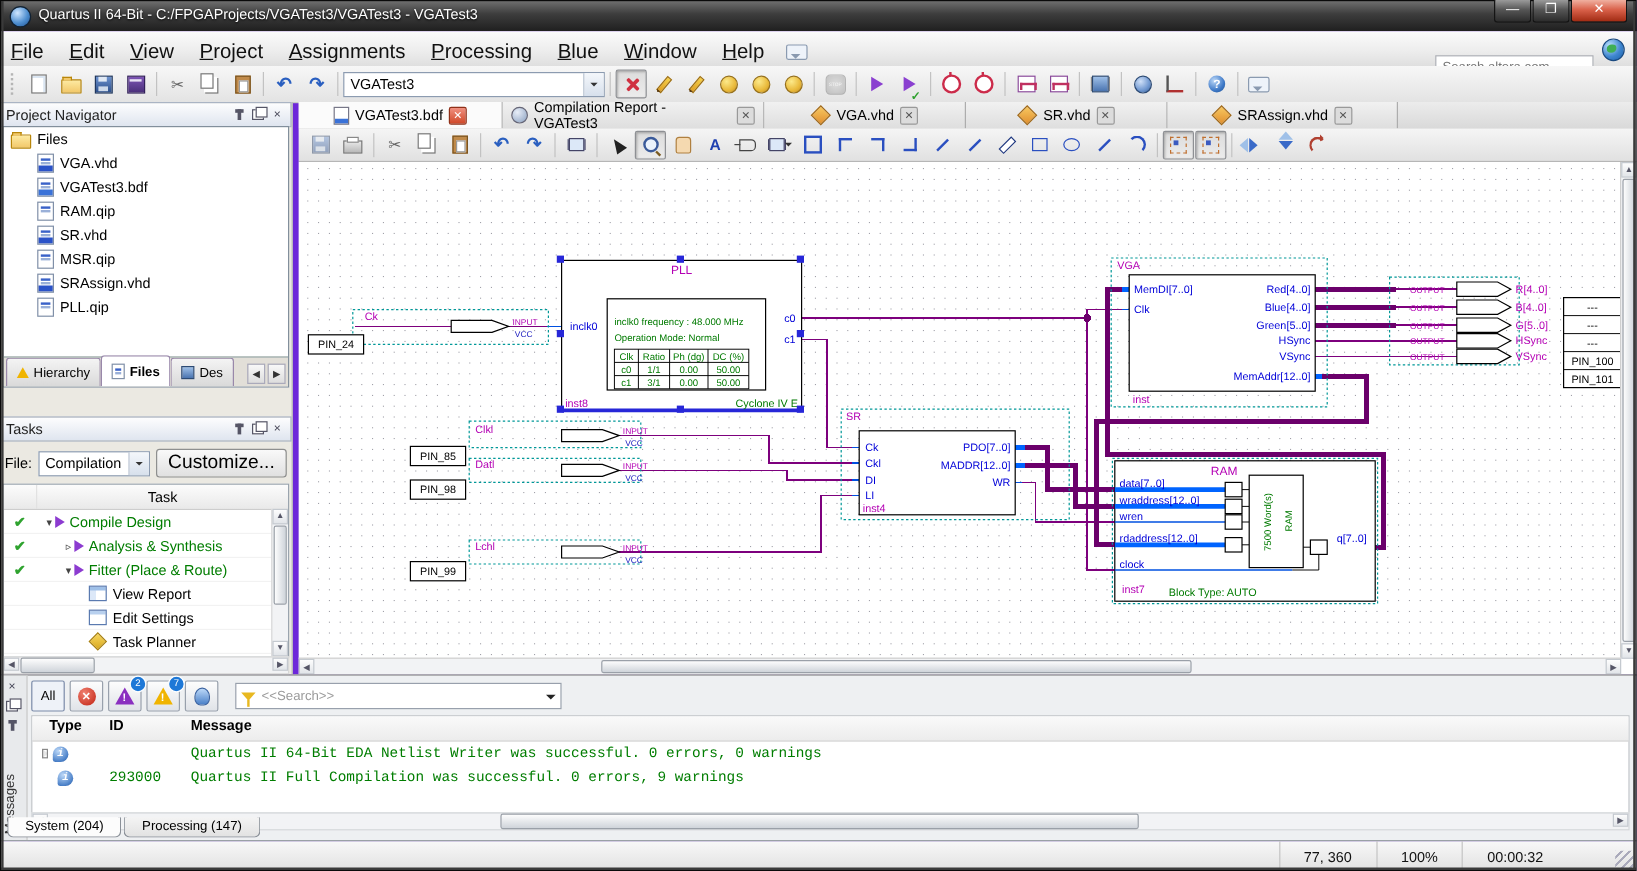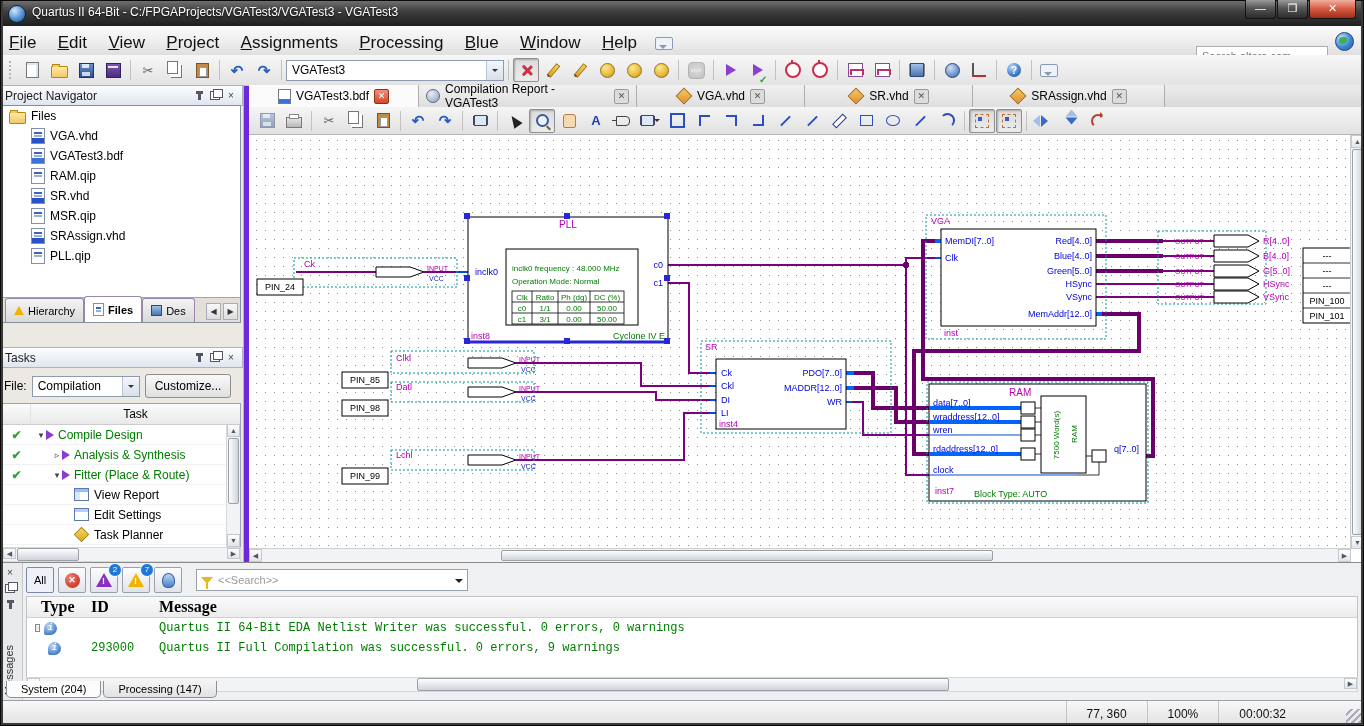--- a/index.html
+++ b/index.html
@@ -130,21 +130,21 @@
   .pnt{display:flex;align-items:center;gap:4px;padding:3px 8px;font-size:11px;border:1px solid #98a;
     border-bottom:none;border-radius:3px 3px 0 0;background:linear-gradient(#f4f4f4,#d9d9d9);height:17px}
   .pnt.active{background:#fff;height:19px;font-weight:bold}
   .i-warn{width:0;height:0;border-left:5px solid transparent;border-right:5px solid transparent;border-bottom:9px solid #f0b400;position:relative}
   .i-cube{width:9px;height:9px;background:linear-gradient(#9fc0e8,#4a74b0);border:1px solid #2c4a74}
   .pnarr{margin-left:auto;display:flex;gap:2px;padding:0 2px 2px 0}
   .pnarr .a{width:13px;height:15px;display:flex;align-items:center;justify-content:center;font-size:8px;color:#333;background:linear-gradient(#f8f8f8,#ddd);border:1px solid #aab}
   
   .tasks{position:absolute;left:0;top:262px;right:0;bottom:0}
   .flowrow{display:flex;align-items:center;gap:5px;padding:7px 4px 6px;font-size:12px}
-  .btn{height:22px;padding:0 9px;border:1px solid #8e8f8f;border-radius:3px;font-size:12px;
+  .btn{height:22px;padding:0 9px;border:1px solid #8e8f8f;border-radius:3px;font-size:16px;
     background:linear-gradient(#f9f9f9,#e0e0e0);display:flex;align-items:center}
   .ttable{position:absolute;left:2px;top:36px;right:2px;bottom:14px;background:#fff;border:1px solid #9aa4ae;overflow:hidden}
   .thead{height:20px;background:linear-gradient(#fcfcfc,#e9e9e9);border-bottom:1px solid #cdcdcd;
     display:flex;align-items:center;font-size:12px}
   .thead .c1{width:27px;border-right:1px solid #e2e2e2;height:100%}
   .thead .c2{flex:1;text-align:center}
   .trw{display:flex;align-items:center;height:19px;font-size:12px;border-bottom:1px solid #f2f2f2}
   .trw .st{width:27px;text-align:center;color:#2fa32f;font-weight:bold;flex:none}
   .trw .st::before{content:""}
   .trw .st.ok::before{content:"✔"}
@@ -213,21 +213,21 @@
   .i-wtri.yellow{border-bottom-color:#f0b400}
   .i-wtri::after{content:"!";position:absolute;left:-2px;top:3px;color:#fff;font-size:9px;font-weight:bold}
   .i-flag{width:11px;height:13px;background:linear-gradient(#bcd8f8,#4a80c8);border-radius:50% 50% 40% 40%;border:1px solid #3a62a0}
   .msearch{margin-left:10px;width:272px;height:22px;border:1px solid #98a0ac;background:#fff;display:flex;align-items:center;gap:5px;padding:0 4px;box-sizing:border-box}
   .i-funnel{width:0;height:0;border-left:6px solid transparent;border-right:6px solid transparent;border-top:7px solid #e8b820;position:relative}
   .i-funnel::after{content:"";position:absolute;left:-1px;top:-1px;width:2px;height:6px;background:#e8b820}
   .msearch .mtext{flex:1;color:#9a9a9a;font-size:11px}
   .msearch .mdar{width:0;height:0;border:4.5px solid transparent;border-top-color:#222;margin-top:5px}
   .mtable{position:absolute;left:26px;top:33px;right:6px;height:80px;background:#fff;border:1px solid #c0c4c8}
   .mhead{display:flex;height:20px;background:linear-gradient(#fafafa,#ececec);border-bottom:1px solid #d0d0d0;
-    font-family:Liberation Serif, serif;font-size:16px;font-weight:bold;align-items:center}
+    font-family:Liberation Sans, sans-serif;font-size:12px;font-weight:bold;align-items:flex-start}
   .mh1{width:64px;padding-left:14px;box-sizing:border-box}
   .mh2{width:68px}
   .mh3{flex:1}
   .mrow{display:flex;height:20px;align-items:center;font-family:"Liberation Mono",monospace;font-size:12px;color:#007d00}
   .mc1{width:64px;display:flex;align-items:center;padding-left:8px;box-sizing:border-box;gap:4px}
   .mc2{width:68px}
   .mc3{flex:1}
   .mexp{width:0;height:0;border-top:4px solid transparent;border-bottom:4px solid transparent;border-left:5px solid #fff;outline:1px solid #888;outline-offset:-1px;border-left-color:#e8e8e8}
   .i-info{width:13px;height:13px;border-radius:50% 50% 50% 2px;background:radial-gradient(circle at 35% 30%,#bcd8f8,#4a80c8 70%,#2a5088);color:#fff;font-size:9px;font-weight:bold;font-style:italic;display:flex;align-items:center;justify-content:center;flex:none}
   .mhscroll{position:absolute;left:26px;right:6px;top:114px;height:13px;background:#f2f3f5;border:1px solid #d4d7da}

